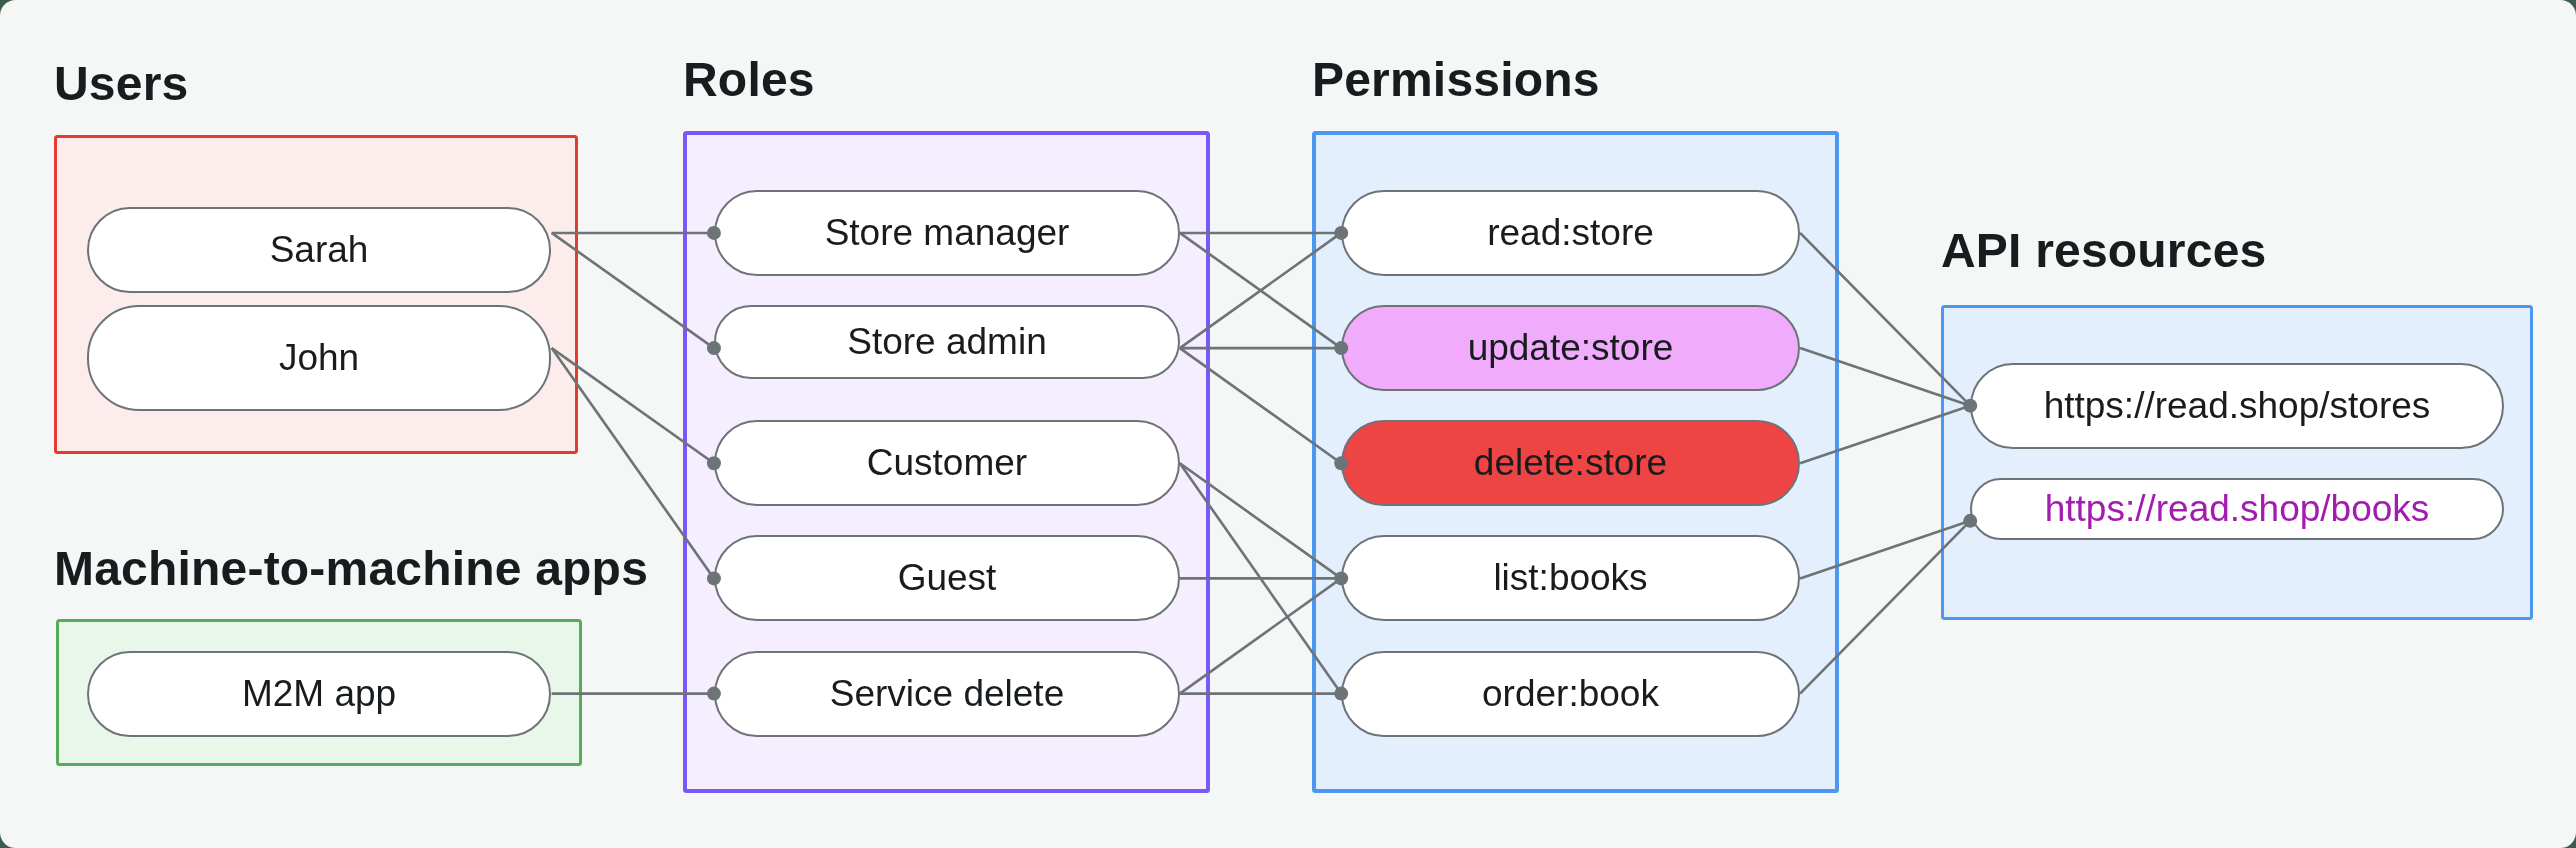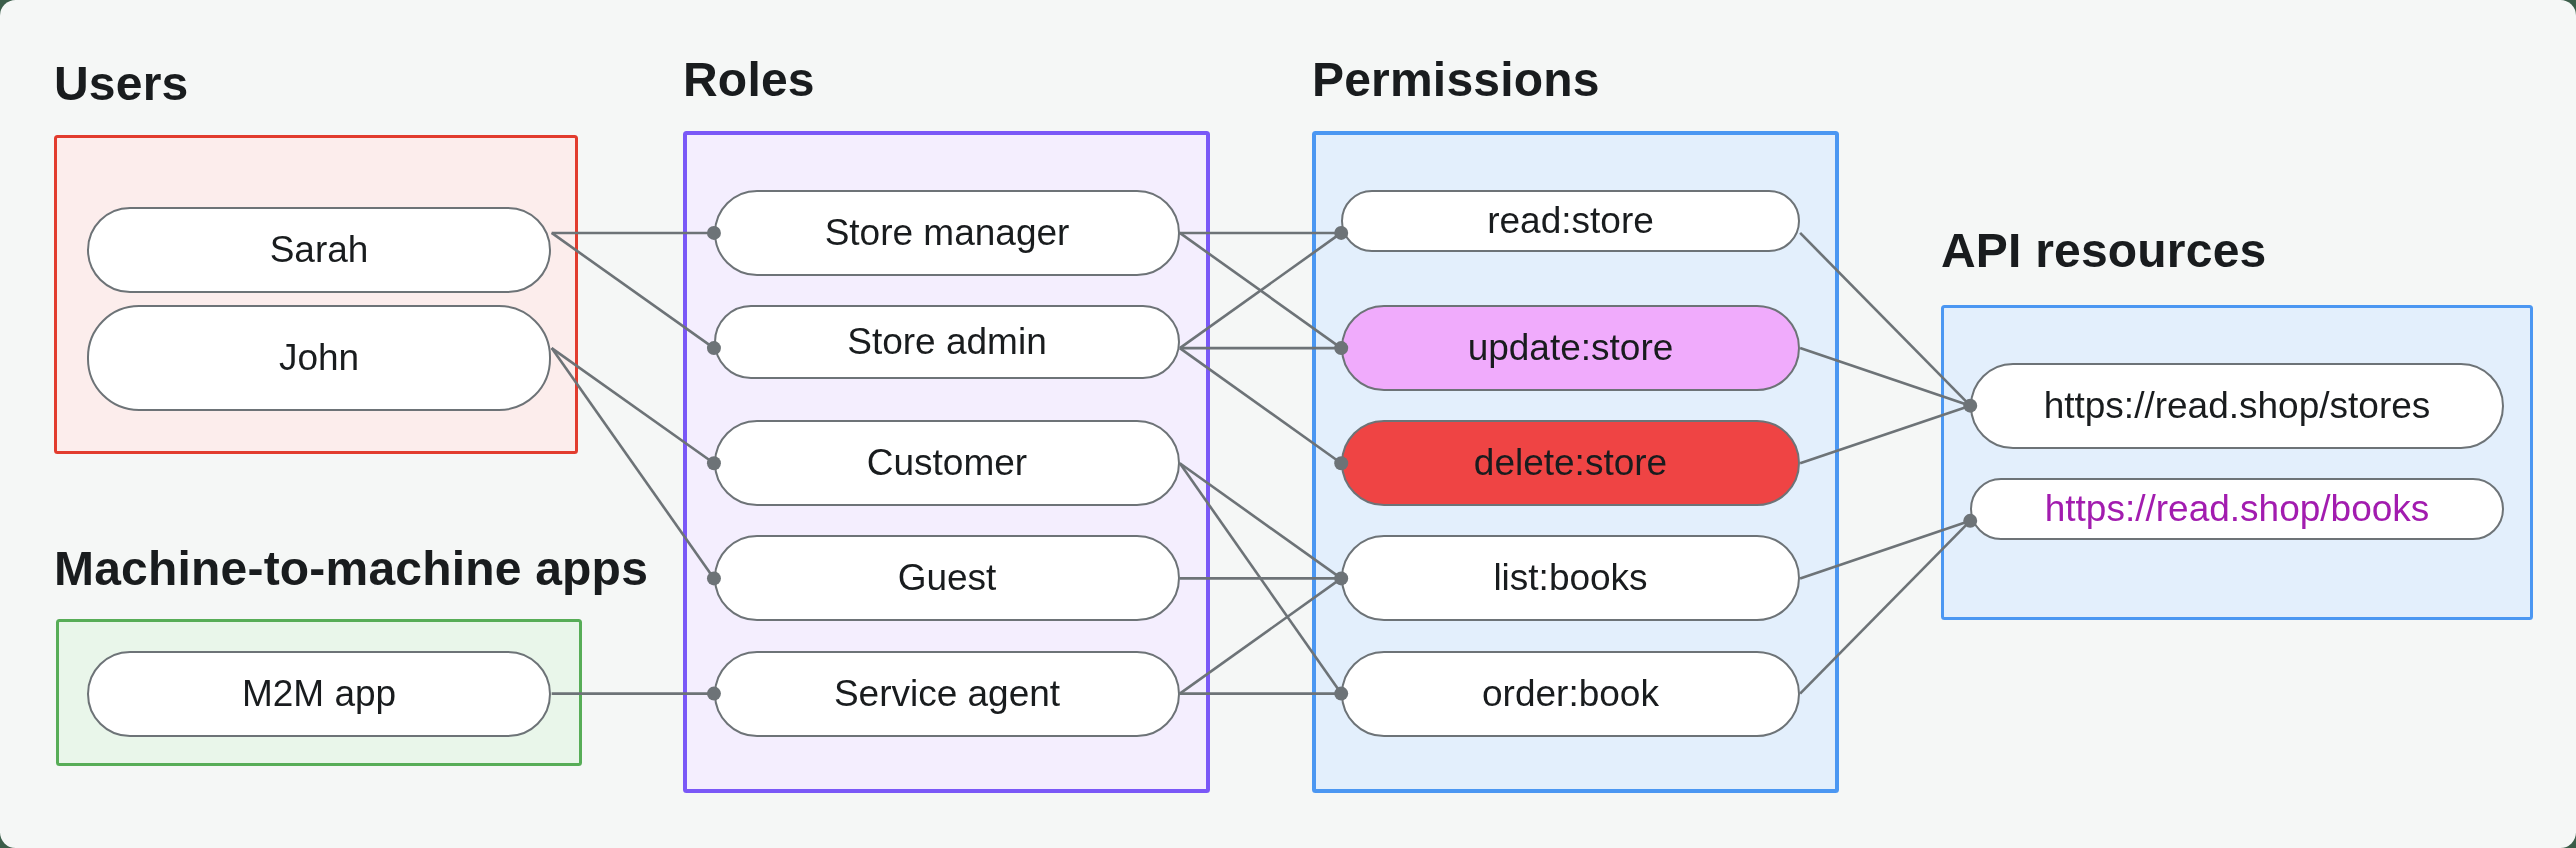--- a/index.html
+++ b/index.html
@@ -81,22 +81,22 @@
     <div class="group-box" style="left: 683px; top: 131px; width: 527px; height: 662px; border-width: 4.4px; border-color: rgb(122, 88, 247); background: rgb(244, 238, 254);"></div>
     <div class="group-box" style="left: 1312px; top: 131px; width: 527px; height: 662px; border-width: 4.4px; border-color: rgb(75, 151, 242); background: rgb(227, 239, 252);"></div>
     <div class="group-box" style="left: 1941px; top: 305px; width: 592px; height: 315px; border-width: 3.5px; border-color: rgb(75, 151, 242); background: rgb(227, 239, 252);"></div>
     <div class="node" style="left: 87px; top: 207px; width: 464px; height: 86px; border-color: rgb(109, 115, 119); background: rgb(255, 255, 255); color: rgb(25, 28, 30); text-align: right;">Sarah</div>
     <div class="node" style="left: 87px; top: 305px; width: 464px; height: 106px; border-color: rgb(109, 115, 119); background: rgb(255, 255, 255); color: rgb(25, 28, 30);">John</div>
     <div class="node" style="left: 87px; top: 651px; width: 464px; height: 86px; border-color: rgb(109, 115, 119); background: rgb(255, 255, 255); color: rgb(25, 28, 30);">M2M app</div>
     <div class="node" style="left: 714px; top: 190px; width: 466px; height: 86px; border-color: rgb(109, 115, 119); background: rgb(255, 255, 255); color: rgb(25, 28, 30);">Store manager</div>
     <div class="node" style="left: 714px; top: 305px; width: 466px; height: 74px; border-color: rgb(109, 115, 119); background: rgb(255, 255, 255); color: rgb(25, 28, 30);">Store admin</div>
     <div class="node" style="left: 714px; top: 420px; width: 466px; height: 86px; border-color: rgb(109, 115, 119); background: rgb(255, 255, 255); color: rgb(25, 28, 30);">Customer</div>
     <div class="node" style="left: 714px; top: 535px; width: 466px; height: 86px; border-color: rgb(109, 115, 119); background: rgb(255, 255, 255); color: rgb(25, 28, 30);">Guest</div>
-    <div class="node" style="left: 714px; top: 651px; width: 466px; height: 86px; border-color: rgb(109, 115, 119); background: rgb(255, 255, 255); color: rgb(25, 28, 30);">Service agent</div>
-    <div class="node" style="left: 1341px; top: 190px; width: 459px; height: 62px; border-color: rgb(109, 115, 119); background: rgb(255, 255, 255); color: rgb(25, 28, 30);">read:store</div>
+    <div class="node" style="left: 714px; top: 651px; width: 466px; height: 86px; border-color: rgb(109, 115, 119); background: rgb(255, 255, 255); color: rgb(25, 28, 30);">Service delete</div>
+    <div class="node" style="left: 1341px; top: 190px; width: 459px; height: 86px; border-color: rgb(109, 115, 119); background: rgb(255, 255, 255); color: rgb(25, 28, 30);">read:store</div>
     <div class="node" style="left: 1341px; top: 305px; width: 459px; height: 86px; border-color: rgb(109, 115, 119); background: #f0abfc; color: rgb(25, 28, 30);">update:store</div>
     <div class="node" style="left: 1341px; top: 420px; width: 459px; height: 86px; border-color: rgb(109, 115, 119); background: #ef4444; color: rgb(25, 28, 30);">delete:store</div>
     <div class="node" style="left: 1341px; top: 535px; width: 459px; height: 86px; border-color: rgb(109, 115, 119); background: rgb(255, 255, 255); color: rgb(25, 28, 30);">list:books</div>
     <div class="node" style="left: 1341px; top: 651px; width: 459px; height: 86px; border-color: rgb(109, 115, 119); background: rgb(255, 255, 255); color: rgb(25, 28, 30);">order:book</div>
     <div class="node" style="left: 1970px; top: 363px; width: 534px; height: 86px; border-color: rgb(109, 115, 119); background: rgb(255, 255, 255); color: rgb(25, 28, 30);">https://read.shop/stores</div>
     <div class="node" style="left: 1970px; top: 478px; width: 534px; height: 62px; border-color: rgb(109, 115, 119); background: rgb(255, 255, 255); color: #a21caf;">https://read.shop/books</div>
   </div>
 
 
 </body></html>

